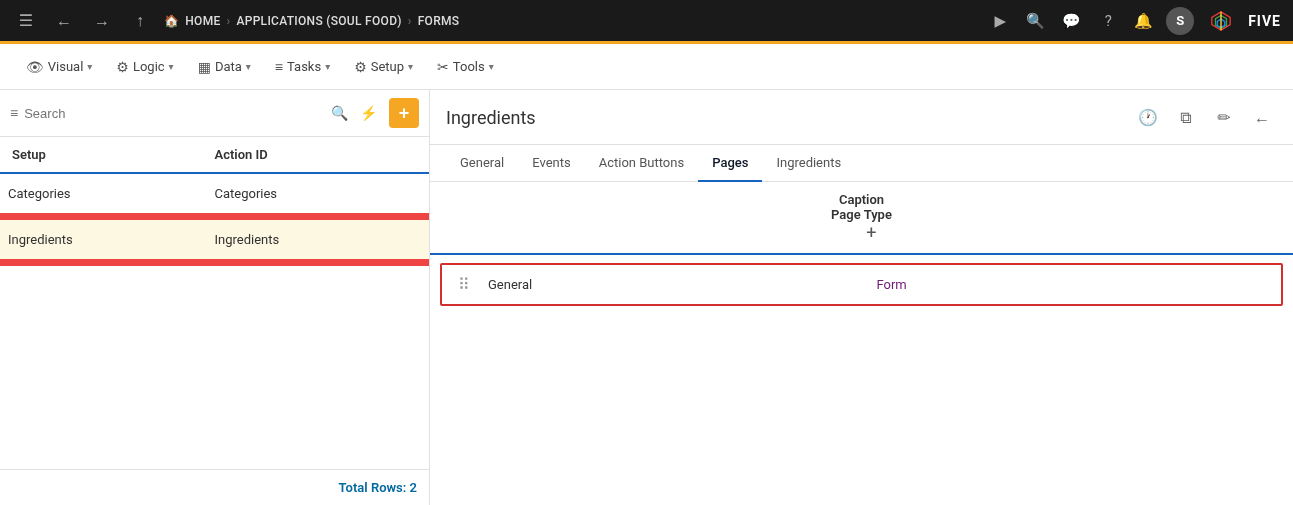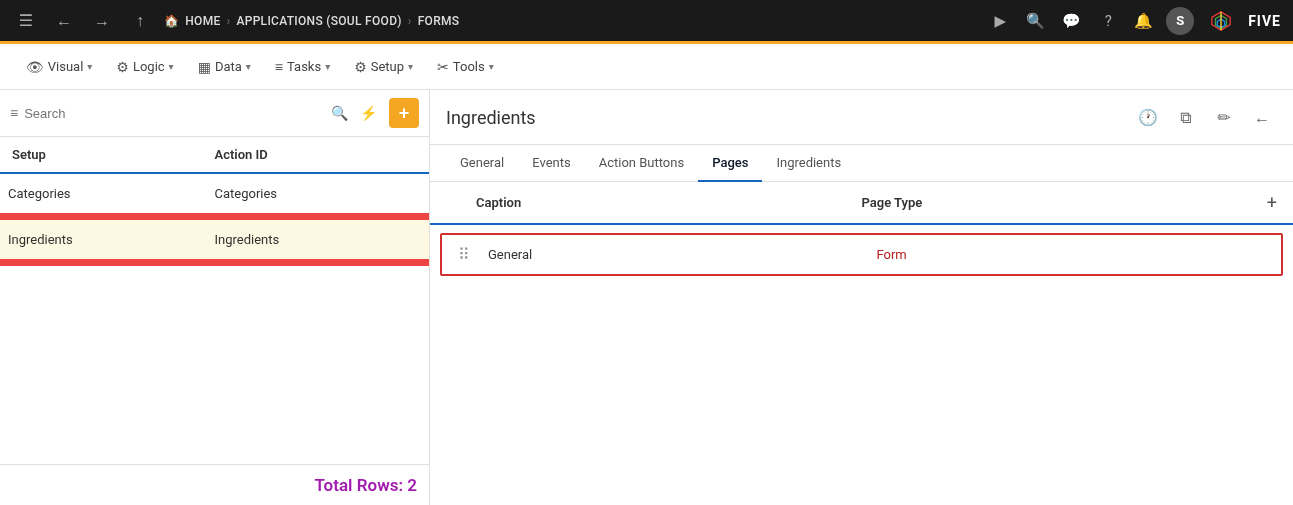--- a/index.html
+++ b/index.html
@@ -137,22 +137,22 @@
       align-items: center;
     }
     .table-row.selected { background: #fdf8e1; }
     .row-title { flex: 1; color: #333; font-size: 13px; }
     .row-action-id { flex: 1; color: #333; font-size: 13px; }
     .table-footer {
       padding: 10px 12px;
       border-top: 1px solid #e0e0e0;
       text-align: right;
       font-weight: 600;
-      color: #a21caf;
-      font-size: 17px;
+      color: #0369a1;
+      font-size: 13px;
       background: #fff;
     }
 
     
     .right-panel {
       flex: 1;
       background: #fff;
       display: flex;
       flex-direction: column;
     }
@@ -200,20 +200,21 @@
       flex: 1;
       padding: 0;
       overflow-y: auto;
     }
     .content-table-header {
       display: flex;
       align-items: center;
       padding: 10px 16px;
       border-bottom: 2px solid #1565c0;
       background: #fff;
+      flex-direction: column;
     }
     .content-table-header .drag-spacer { width: 30px; }
     .col-caption { flex: 2; font-weight: 600; color: #333; font-size: 13px; }
     .col-page-type { flex: 2; font-weight: 600; color: #333; font-size: 13px; }
     .col-add-btn {
       width: 30px; display: flex; justify-content: flex-end;
       color: #555; cursor: pointer; font-size: 18px;
     }
     .content-row {
       display: flex;
@@ -221,21 +222,21 @@
       padding: 10px 16px;
       border: 2px solid #d32f2f;
       margin: 8px 10px;
       border-radius: 2px;
       background: #fff;
     }
     .content-row .drag-handle {
       width: 30px; color: #999; font-size: 16px; cursor: grab;
     }
     .content-row .cell-caption { flex: 2; color: #333; font-size: 13px; }
-    .content-row .cell-page-type { flex: 2; color: #b91c1c; font-size: 13px; }
+    .content-row .cell-page-type { flex: 2; color: #701a75; font-size: 13px; }
 
     
     .five-svg { width: 22px; height: 22px; }
   </style>
 </head>
 <body>
 
 <div class="top-nav">
   <div class="nav-icon">☰</div>
   <div class="nav-icon">←</div>

